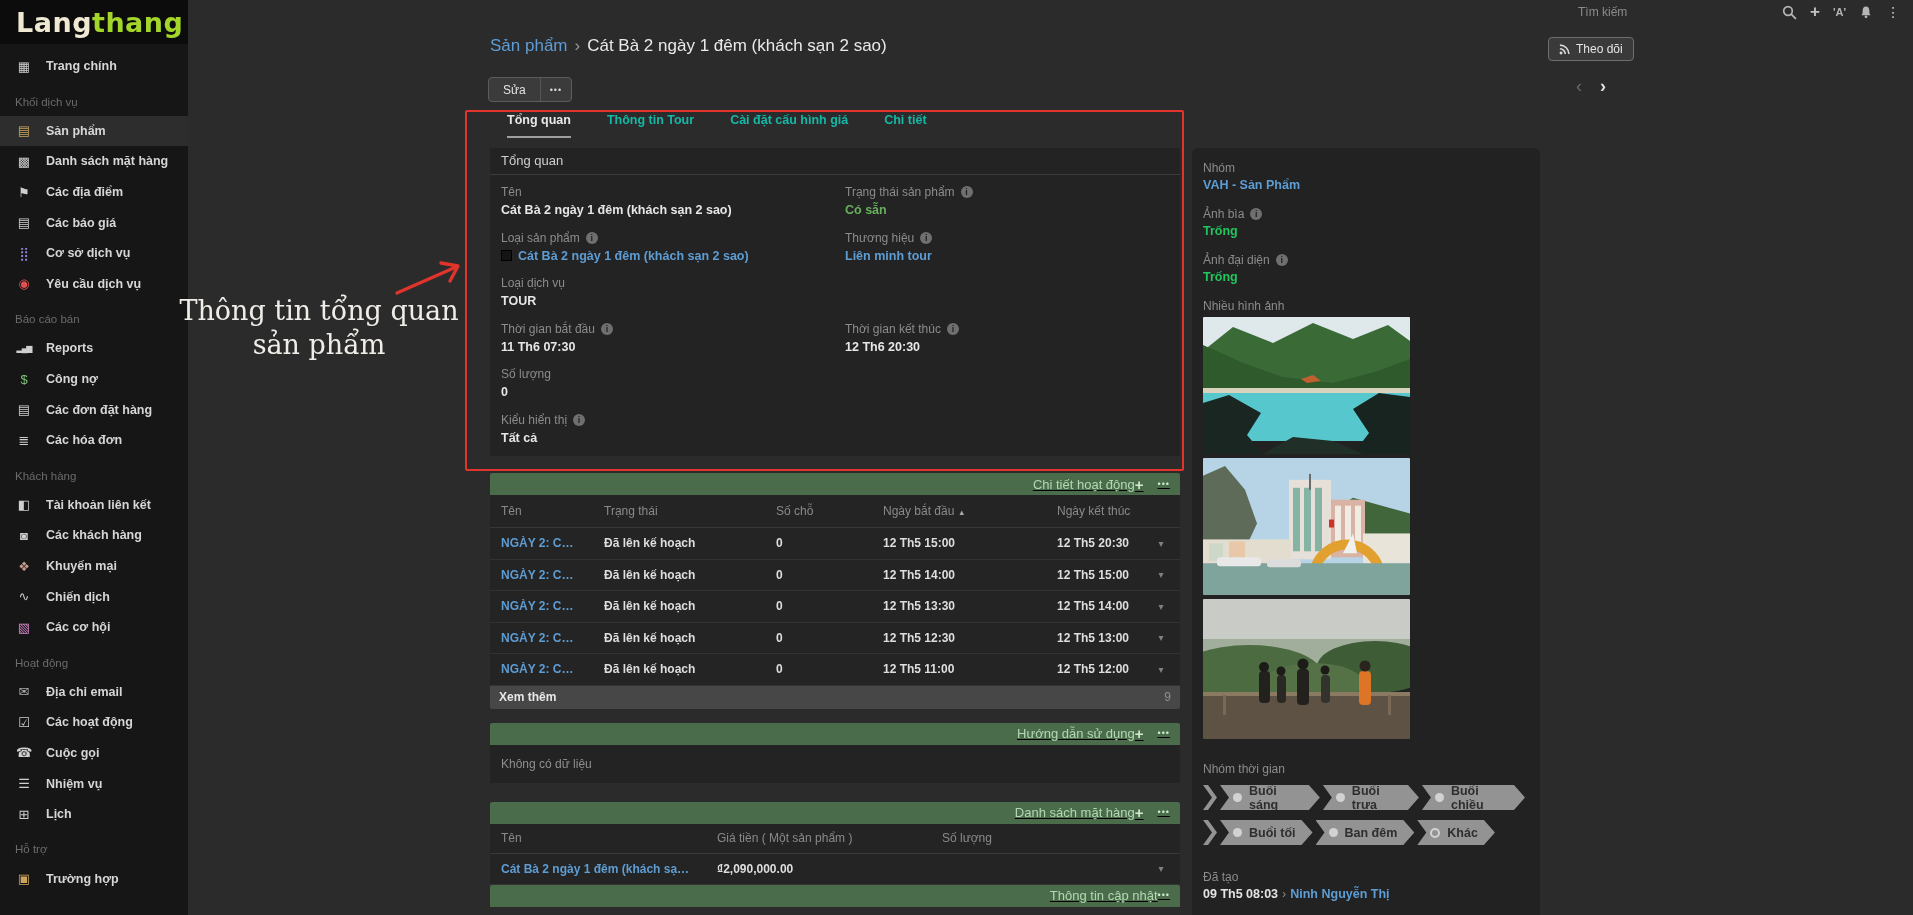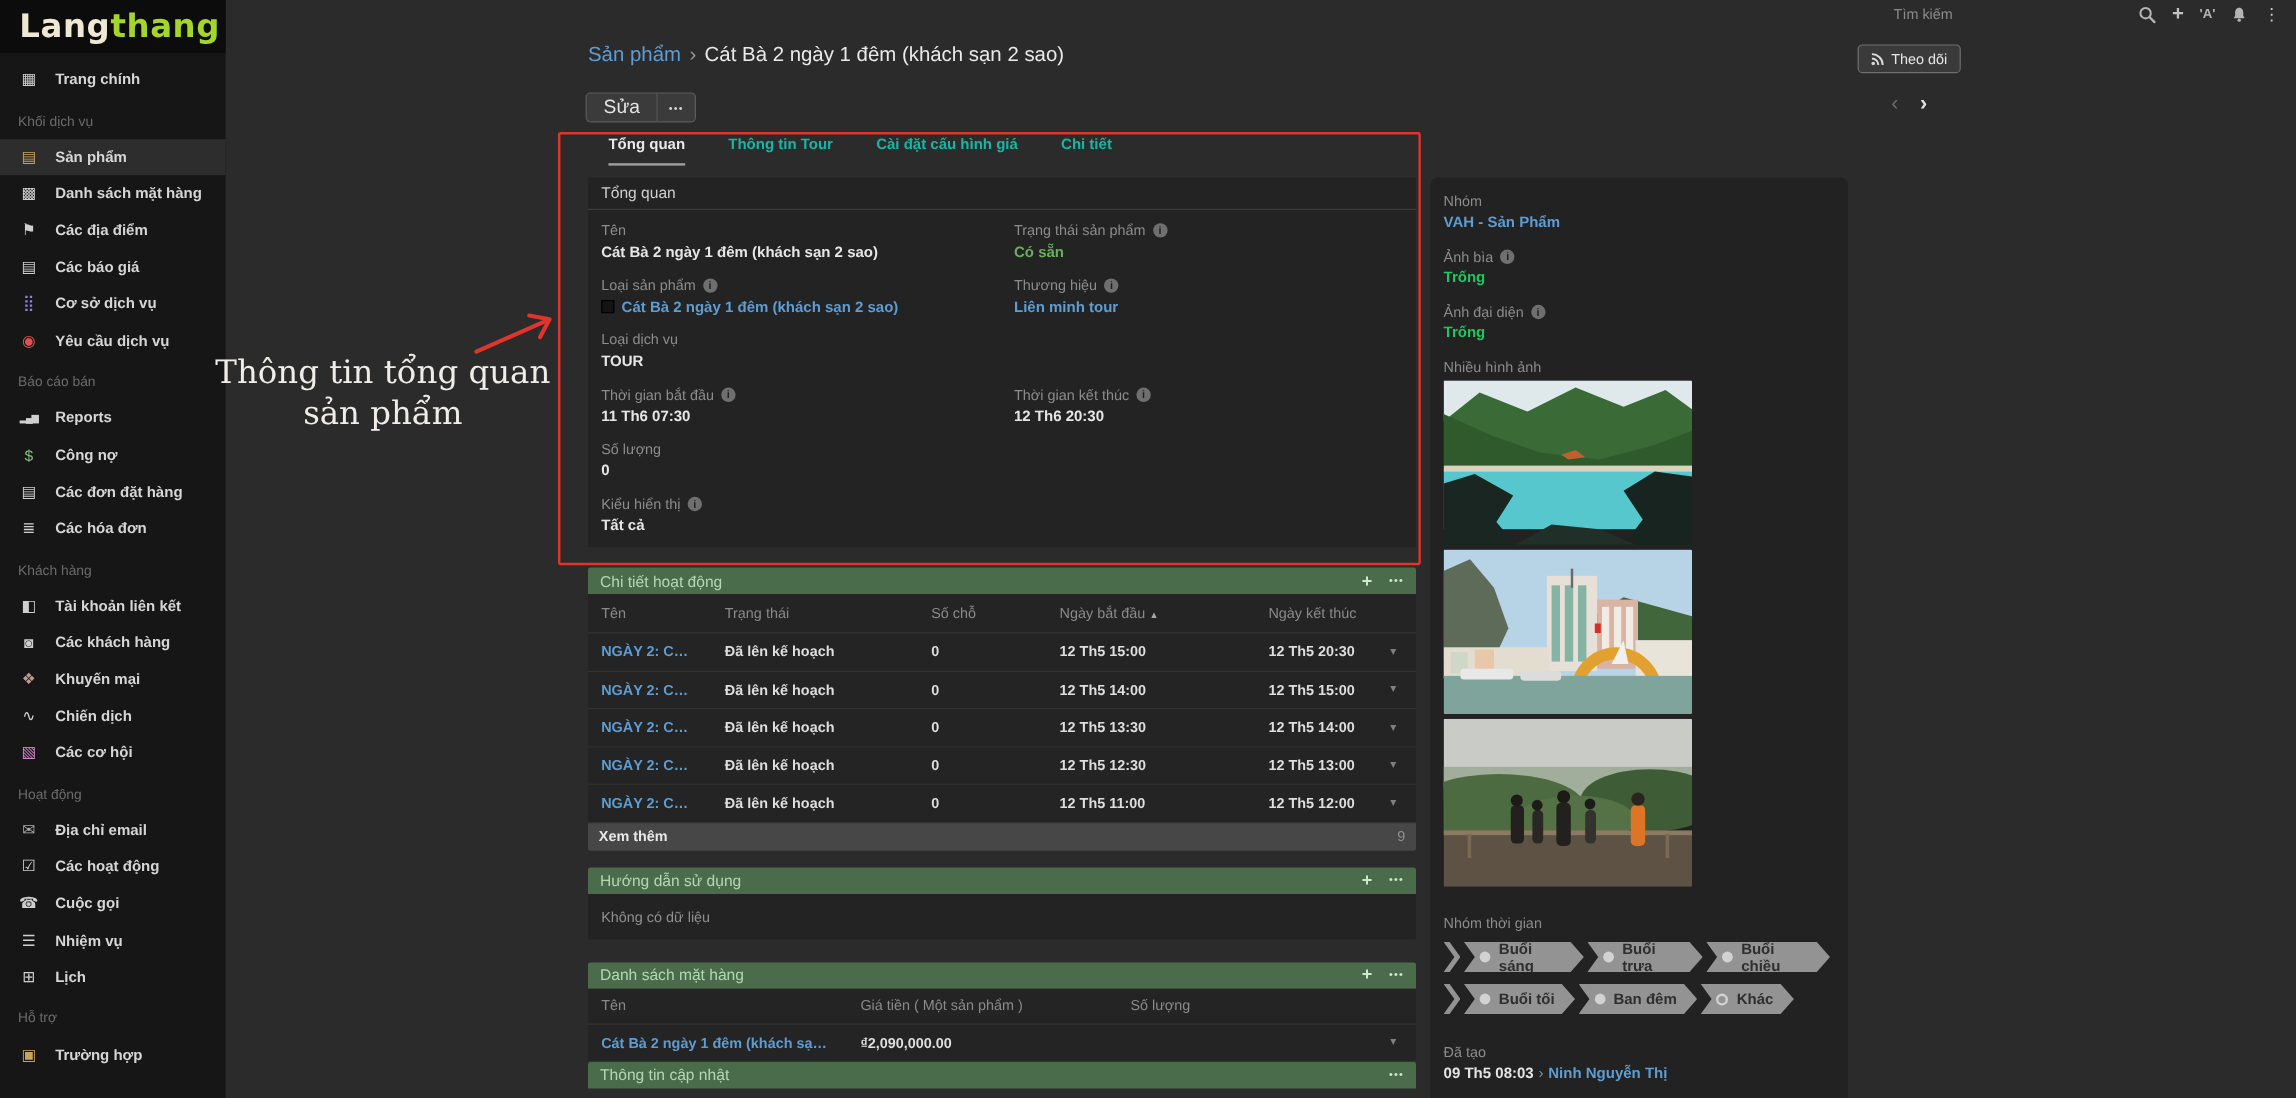--- a/index.html
+++ b/index.html
@@ -31,21 +31,21 @@
   .tic.plus{font-size:17px;font-weight:bold;color:#c2c2c2;}
   .tic.lang{font-size:11px;font-weight:bold;color:#b5b5b5;}
   .tic.kebab{font-size:14px;color:#c9c9c9;}
   
   .breadcrumb{position:absolute;left:490px;top:36px;font-size:17px;}
   .breadcrumb .mod{color:#5e9dd4;cursor:pointer;}
   .breadcrumb .sep{color:#9a9a9a;margin:0 7px;}
   .breadcrumb .title{color:#e9e9e9;}
   .btn-group{position:absolute;left:488px;top:77px;display:inline-flex;border:1px solid #5c5c5c;
     border-radius:4px;overflow:hidden;background:#3b3b3b;height:23px;}
-  .btn-seg{display:flex;align-items:center;padding:0 14px;font-size:16px;color:#e3e3e3;cursor:pointer;}
+  .btn-seg{display:flex;align-items:center;padding:0 14px;font-size:12px;color:#e3e3e3;cursor:pointer;}
   .btn-seg.more{border-left:1px solid #565656;padding:0 9px;font-size:9px;letter-spacing:1px;color:#d8d8d8;}
   .follow-btn{position:absolute;left:1548px;top:37px;height:24px;box-sizing:border-box;
     border:1px solid #6e6e6e;border-radius:4px;background:#3a3a3a;display:inline-flex;
     align-items:center;gap:6px;padding:0 10px;font-size:12px;color:#e5e5e5;cursor:pointer;}
   .pager{position:absolute;left:1576px;top:76px;display:flex;gap:18px;font-size:18px;}
   .pg-prev{color:#6a6a6a;cursor:pointer;}
   .pg-next{color:#e0e0e0;font-weight:bold;cursor:pointer;}
   
   .anno-box{position:absolute;left:465px;top:110px;width:715px;height:357px;
     border:2px solid #e0342d;border-radius:2px;z-index:60;pointer-events:none;}
@@ -66,21 +66,21 @@
   .fld-value{font-size:12.5px;font-weight:bold;color:#e6e6e6;line-height:17px;margin-top:2px;}
   .fld-value.link{color:#5e9dd4;cursor:pointer;}
   .fld-value.green{color:#68b05e;}
   .info-i{display:inline-flex;align-items:center;justify-content:center;width:12px;height:12px;
     border-radius:50%;background:#6f6f6f;color:#1f1f1f;font-size:9px;font-weight:bold;margin-left:6px;cursor:pointer;}
   .sq-ico{display:inline-block;width:9px;height:9px;background:#141414;border:1px solid #000;
     margin-right:6px;vertical-align:-1px;}
   
   .panels{position:absolute;left:490px;top:473px;width:690px;}
   .grn-head{height:22px;background:#4b6c4b;border-radius:2px 2px 0 0;display:flex;align-items:center;
-    justify-content:space-between;padding:0 10px;}
+    justify-content:flex-end;padding:0 10px;text-decoration:underline;}
   .grn-title{font-size:13px;color:#b2d8b2;}
   .grn-icons{display:flex;align-items:center;gap:14px;}
   .gi-plus{color:#cfe8cf;font-size:15px;font-weight:bold;cursor:pointer;line-height:1;}
   .gi-more{color:#cfe8cf;font-size:9px;letter-spacing:1px;cursor:pointer;line-height:1;}
   .tbl-head{display:grid;align-items:center;height:33px;background:#242424;border-bottom:1px solid #383838;
     font-size:12px;color:#8a8a8a;padding:0 6px 0 11px;box-sizing:border-box;}
   .tbl-row{display:grid;align-items:center;height:31.5px;background:#242424;border-bottom:1px solid #333;
     font-size:12px;font-weight:bold;color:#dedede;padding:0 6px 0 11px;box-sizing:border-box;cursor:pointer;}
   .act-cols{grid-template-columns:103px 172px 107px 174px 1fr 26px;}
   .itm-cols{grid-template-columns:216px 225px 1fr 26px;}

